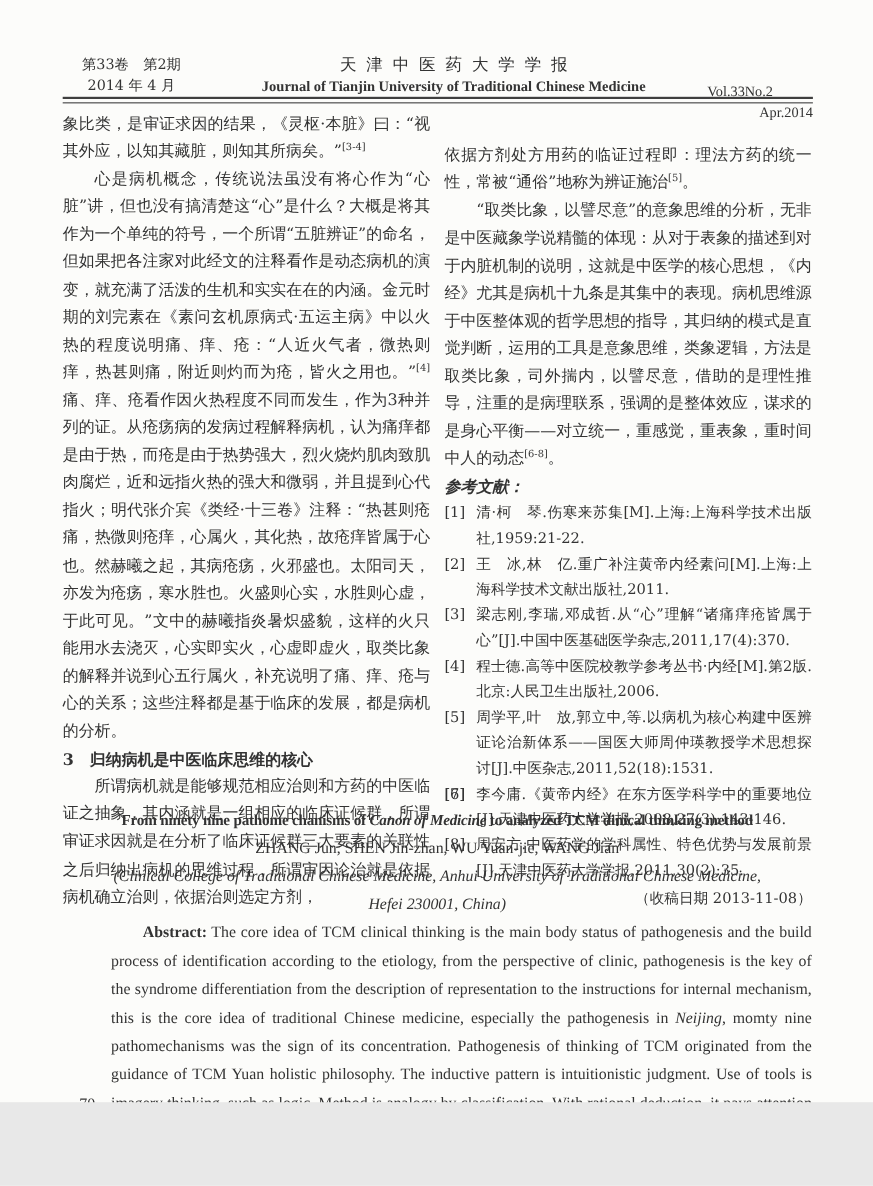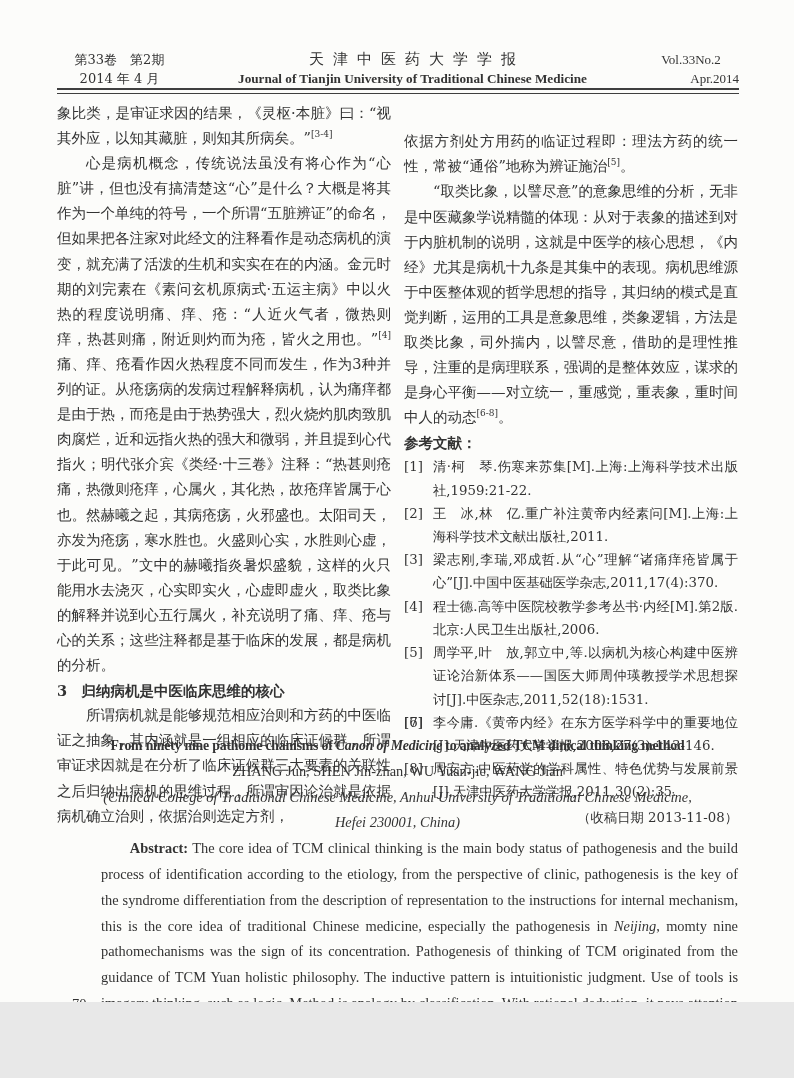--- a/index.html
+++ b/index.html
@@ -21,42 +21,42 @@
     display: flex;
     justify-content: space-between;
     align-items: flex-start;
     font-size: 13px;
   }
   .header-left { width: 125px; text-align: center; line-height: 19px; }
   .header-center { flex: 1; text-align: center; line-height: 19px; }
   .journal-cn { font-size: 15px; letter-spacing: 9px; text-indent: 9px; }
   .journal-en { font-weight: bold; font-size: 13.2px; font-family: "Liberation Serif", serif; }
   .header-right { width: 96px; line-height: 19px; font-family: "Liberation Serif", serif; }
-  .vol-line { display: flex; justify-content: center; }
+  .vol-line { display: flex; justify-content: flex-start; margin-top: 23px; }
   .date-en { text-align: right; }
   .rule {
     position: absolute;
     top: 88px; left: 57px; right: 55px;
     height: 3px;
     border-top: 2px solid #3f3f3f;
     border-bottom: 1px solid #3f3f3f;
   }
   
   .columns {
     position: absolute;
     top: 101px; left: 57px; width: 681px;
     display: flex;
     gap: 13px;
     align-items: flex-end;
   }
   .column { width: 334px; text-align: justify; font-size: 14.5px; line-height: 25.1px; }
   .column p { margin: 0; }
   .indent { text-indent: 2em; }
   .sec-heading { font-weight: bold; }
-  .refs-heading { font-weight: bold; }
+  .refs-heading { font-weight: bold; font-style: italic; }
   sup { font-size: 0.62em; line-height: 0; }
   .ref-item {
     position: relative;
     padding-left: 29px;
     font-size: 13.3px;
     line-height: 23.2px;
     text-align: justify;
   }
   .ref-label { position: absolute; left: 0; top: 0; }
   .received { text-align: right; font-size: 13.3px; line-height: 23.2px; padding-top: 2px; }

